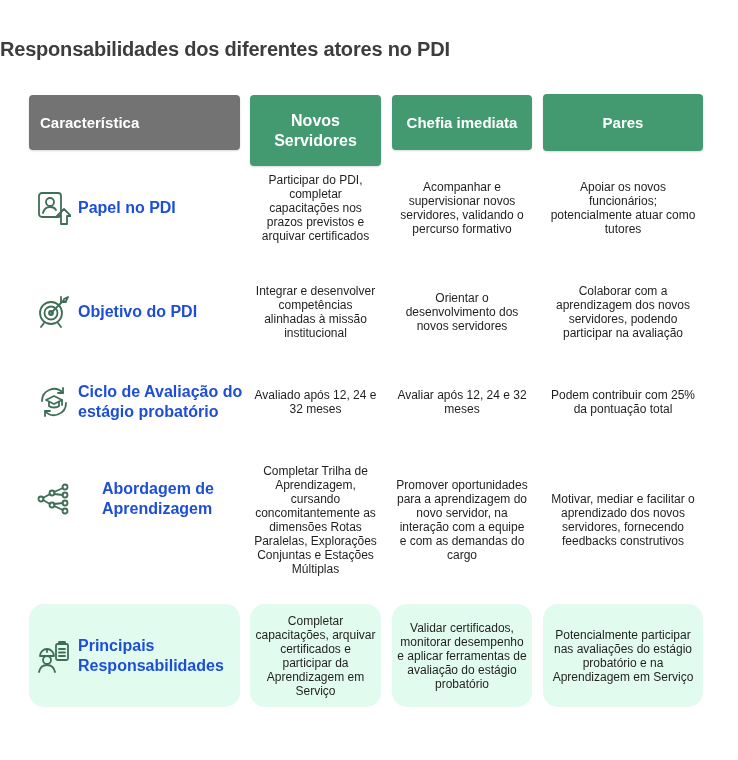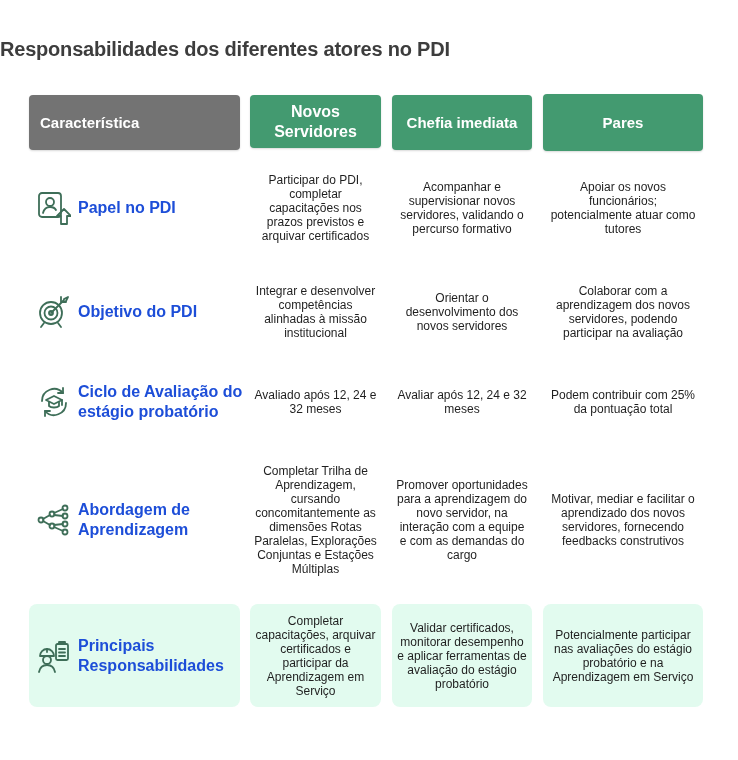--- a/index.html
+++ b/index.html
@@ -25,30 +25,30 @@
     color: #1d4ed8; font-weight: bold; font-size: 16px; line-height: 20px;
   }
   .rowlabel .ico { width: 34px; height: 34px; margin-right: 7px; flex: 0 0 34px; }
   .rowlabel .ico svg { width: 34px; height: 34px; display: block; }
 
   .cell {
     position: absolute; display: flex; align-items: center; justify-content: center;
     text-align: center; font-size: 12px; line-height: 14px; color: #1f1f1f;
     padding: 0 4px;
   }
-  .cell.tint, .rowlabel.tint { background: #e2fbef; border-radius: 8px; }
+  .cell.tint, .rowlabel.tint { background: #e2fbef; border-radius: 15px; }
   .rowlabel.tint { padding-left: 8px; }
 </style>
 </head>
 <body>
 
 <div class="title">Responsabilidades dos diferentes atores no PDI</div>
 
 <div class="hdr dark" style="left:29px; top:95px; width:211px; height:55px;">Característica</div>
-<div class="hdr mid big" style="left:250px; top:95px; width:131px; height:53px;">
+<div class="hdr mid big" style="left:250px; top:95px; width:131px; height:71px;">
     <span style="display:block; width:90px;">Novos Servidores</span>
   </div>
 <div class="hdr mid" style="left:392px; top:95px; width:140px; height:55px;">Chefia imediata</div>
 <div class="hdr mid" style="left:543px; top:94px; width:160px; height:57px;">Pares</div>
 
 <div class="rowlabel" style="left:37px; top:191px; width:200px; height:34px;">
   <span class="ico">
     <svg viewBox="0 0 34 34" fill="none" stroke="#3e6e58" stroke-width="1.8" stroke-linecap="round" stroke-linejoin="round">
       <rect x="2" y="2" width="22" height="24" rx="3"></rect>
       <circle cx="13" cy="11" r="4"></circle>
@@ -91,21 +91,21 @@
       <path d="M12 17v4c2 2 8 2 10 0v-4"></path>
       <path d="M25 15v5"></path>
     </svg>
   </span>
   <span>Ciclo de Avaliação do estágio probatório</span>
 </div>
 <div class="cell" style="left:250px; top:378px; width:131px; height:48px;">Avaliado após 12, 24 e 32 meses</div>
 <div class="cell" style="left:392px; top:378px; width:140px; height:48px;">Avaliar após 12, 24 e 32 meses</div>
 <div class="cell" style="left:543px; top:378px; width:160px; height:48px;">Podem contribuir com 25% da pontuação total</div>
 
-<div class="rowlabel" style="left:37px; top:500px; width:200px; height:40px;">
+<div class="rowlabel" style="left:37px; top:479px; width:200px; height:40px;gap:24px;">
   <span class="ico">
     <svg viewBox="0 0 34 34" fill="none" stroke="#3e6e58" stroke-width="1.8" stroke-linecap="round" stroke-linejoin="round">
       <circle cx="4" cy="17" r="2.5"></circle>
       <circle cx="15" cy="11" r="2.5"></circle>
       <circle cx="15" cy="23" r="2.5"></circle>
       <circle cx="28" cy="5" r="2.5"></circle>
       <circle cx="28" cy="13" r="2.5"></circle>
       <circle cx="28" cy="21" r="2.5"></circle>
       <circle cx="28" cy="29" r="2.5"></circle>
       <path d="M6 16l7-4M6 18l7 4M17 10l9-4M17 12l9 1M17 22l9-1M17 24l9 4"></path>

